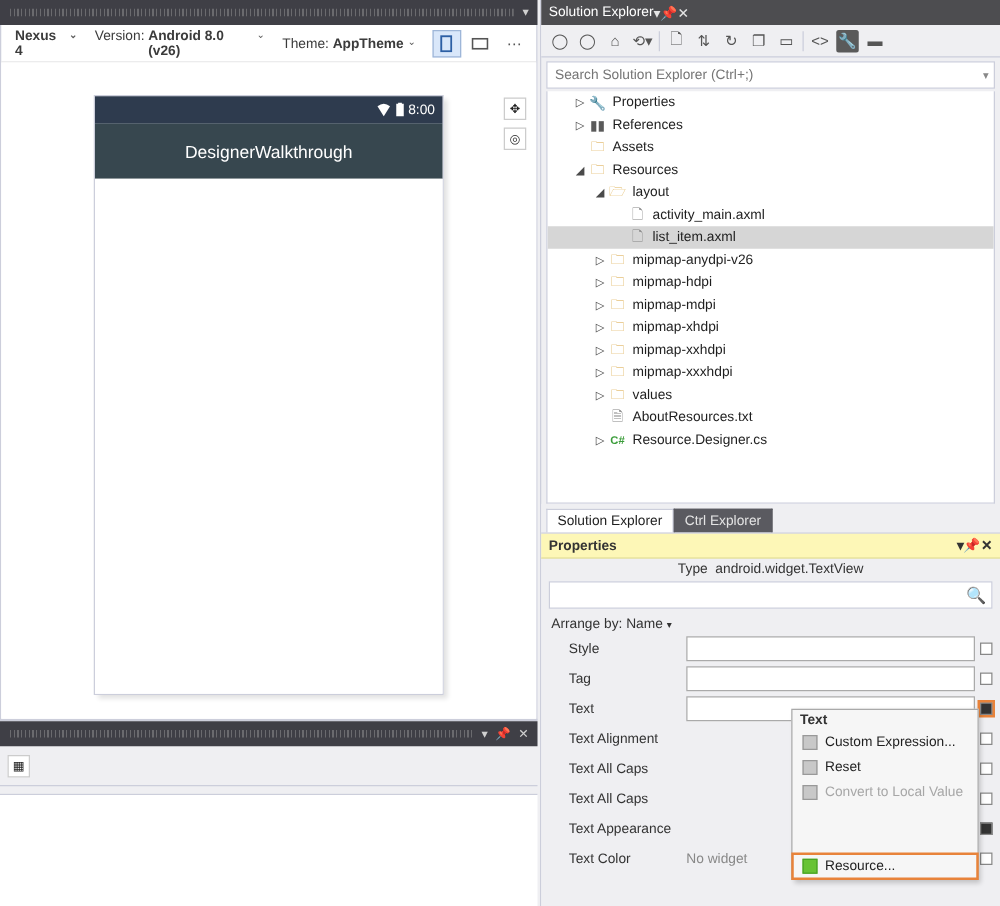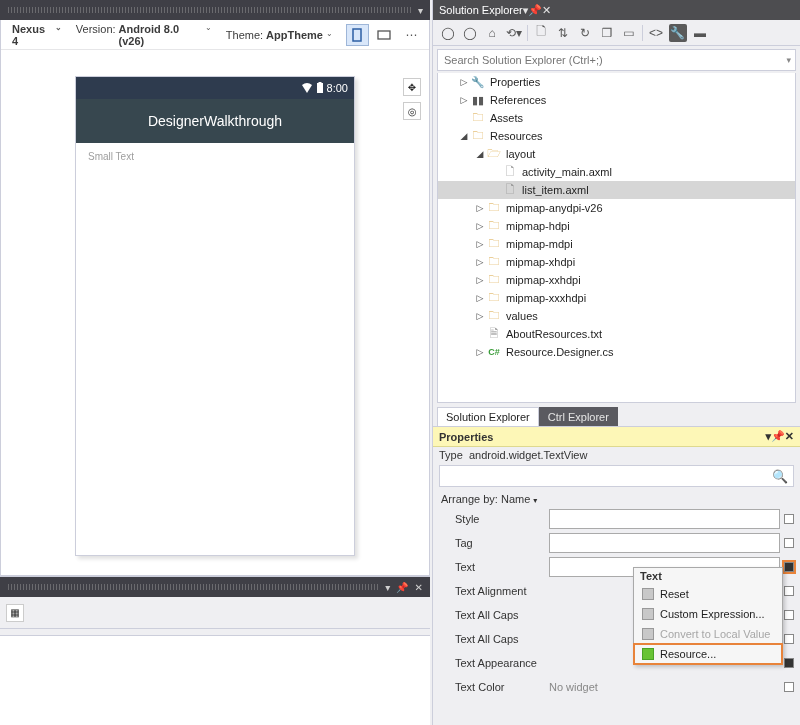--- a/index.html
+++ b/index.html
@@ -127,21 +127,21 @@
   .depth1 { padding-left: 20px; }
   .depth2 { padding-left: 36px; }
   .depth3 { padding-left: 52px; }
   .tabstrip { display:flex; align-items:flex-end; background:#efeff2; padding: 4px 4px 0; font-size:11px; }
   .tabstrip .tab { padding: 3px 8px; border:1px solid #cccedb; border-bottom:none; background:#fff; color:#1e1e1e; cursor:pointer; }
   .tabstrip .tab.inactive { background:#5a5a60; color:#e4e4e4; border-color:#5a5a60; }
 
   .prop-panel { flex:1; display:flex; flex-direction:column; border-top:1px solid #cccedb; }
   .prop-title { background:#fdf7b7; color:#333; font-weight:600; height:20px; display:flex; align-items:center; padding:0 6px; font-size:11px; border-bottom:1px solid #ded98f; }
   .prop-body { background:#efeff2; padding: 0 6px 6px; display:flex; flex-direction:column; flex:1; position:relative; }
-  .prop-type { padding: 2px 0 4px; color:#333; font-size:11px; }
+  .prop-type { padding: 2px 0 4px; color:#333; font-size:11px;text-align:center; }
   .prop-search { height:22px; border:1px solid #cccedb; background:#fff; display:flex; align-items:center; padding:0 4px; }
   .prop-search input { flex:1; border:none; outline:none; font-size:11px; }
   .prop-search .mag { font-size:13px; color:#333; }
   .prop-arrange { padding: 6px 2px 2px; color:#333; }
   .prop-arrange .chev { font-size:8px; }
   .prop-grid { flex:1; }
   .prop-row { display:flex; align-items:center; height:24px; }
   .prop-row .plabel { flex:0 0 110px; padding-left: 16px; color:#333; }
   .prop-row .pval { flex:1; position:relative; }
   .prop-row .pval input { width: 100%; height:20px; border:1px solid #aaa; font-size:11px; padding:0 4px; }
@@ -153,21 +153,21 @@
   .flyout {
     position:absolute; left: 200px; top: 120px; width: 150px;
     border: 1px solid #a9a9a9; background:#f6f6f6; box-shadow: 2px 2px 4px rgba(0,0,0,.2);
     font-size: 11px; z-index: 50;
   }
   .flyout .fhead { padding: 2px 6px; font-weight:600; color:#333; }
   .flyout .fitem { display:flex; align-items:center; gap:6px; padding: 4px 8px; cursor:pointer; }
   .flyout .fitem.disabled { color:#a7a7a7; cursor:default;align-items:center; }
   .flyout .fbox { width:12px;height:12px; border:1px solid #999; background:#c8c8c8; }
   .flyout .fbox.green { background:#68c334; border-color:#4aa225; }
-  .flyout .fitem.hl { outline:2px solid #e8833a; outline-offset:-1px; }
+  .flyout .fitem.hl { outline:2px solid #e8833a; outline-offset:-1px;margin-top:39px; }
 
   svg { display:block; }
   .wifi { width:12px;height:12px; }
   .batt { width:10px;height:12px; }
 </style>
 </head>
 <body>
 
 <div class="left">
   <div class="panel-header dark">
@@ -218,21 +218,20 @@
           <svg class="batt" viewBox="0 0 10 12">
               <rect x="2" y="1" width="6" height="10" fill="#fff"></rect>
               <rect x="3.5" y="0" width="3" height="1.5" fill="#fff"></rect>
             </svg>
           <span>8:00</span>
         </div>
         <div class="appbar">
           <span>DesignerWalkthrough</span>
         </div>
         <div class="content">
-          <div class="small"><span>Small Text</span></div>
         </div>
       </div>
     </div>
   </div>
 
   <div class="left-bottom">
     <div class="panel-header dark">
       <div class="bar"></div>
       <span class="icon">▾</span>
       <span class="icon">📌</span>
@@ -427,25 +426,25 @@
           <div class="plabel">Text Color</div>
           <div class="pval nobrush">No widget</div>
           <div class="square"></div>
         </div>
       </div>
 
       <div class="flyout">
         <div class="fhead">Text</div>
         <div class="fitem">
             <span class="fbox"></span>
-            <span>Reset</span>
+            <span>Custom Expression...</span>
           </div>
         <div class="fitem">
             <span class="fbox"></span>
-            <span>Custom Expression...</span>
+            <span>Reset</span>
           </div>
         <div class="fitem disabled">
             <span class="fbox"></span>
             <span>Convert to Local Value</span>
           </div>
         <div class="fitem hl">
             <span class="fbox green"></span>
             <span>Resource...</span>
           </div>
       </div>

